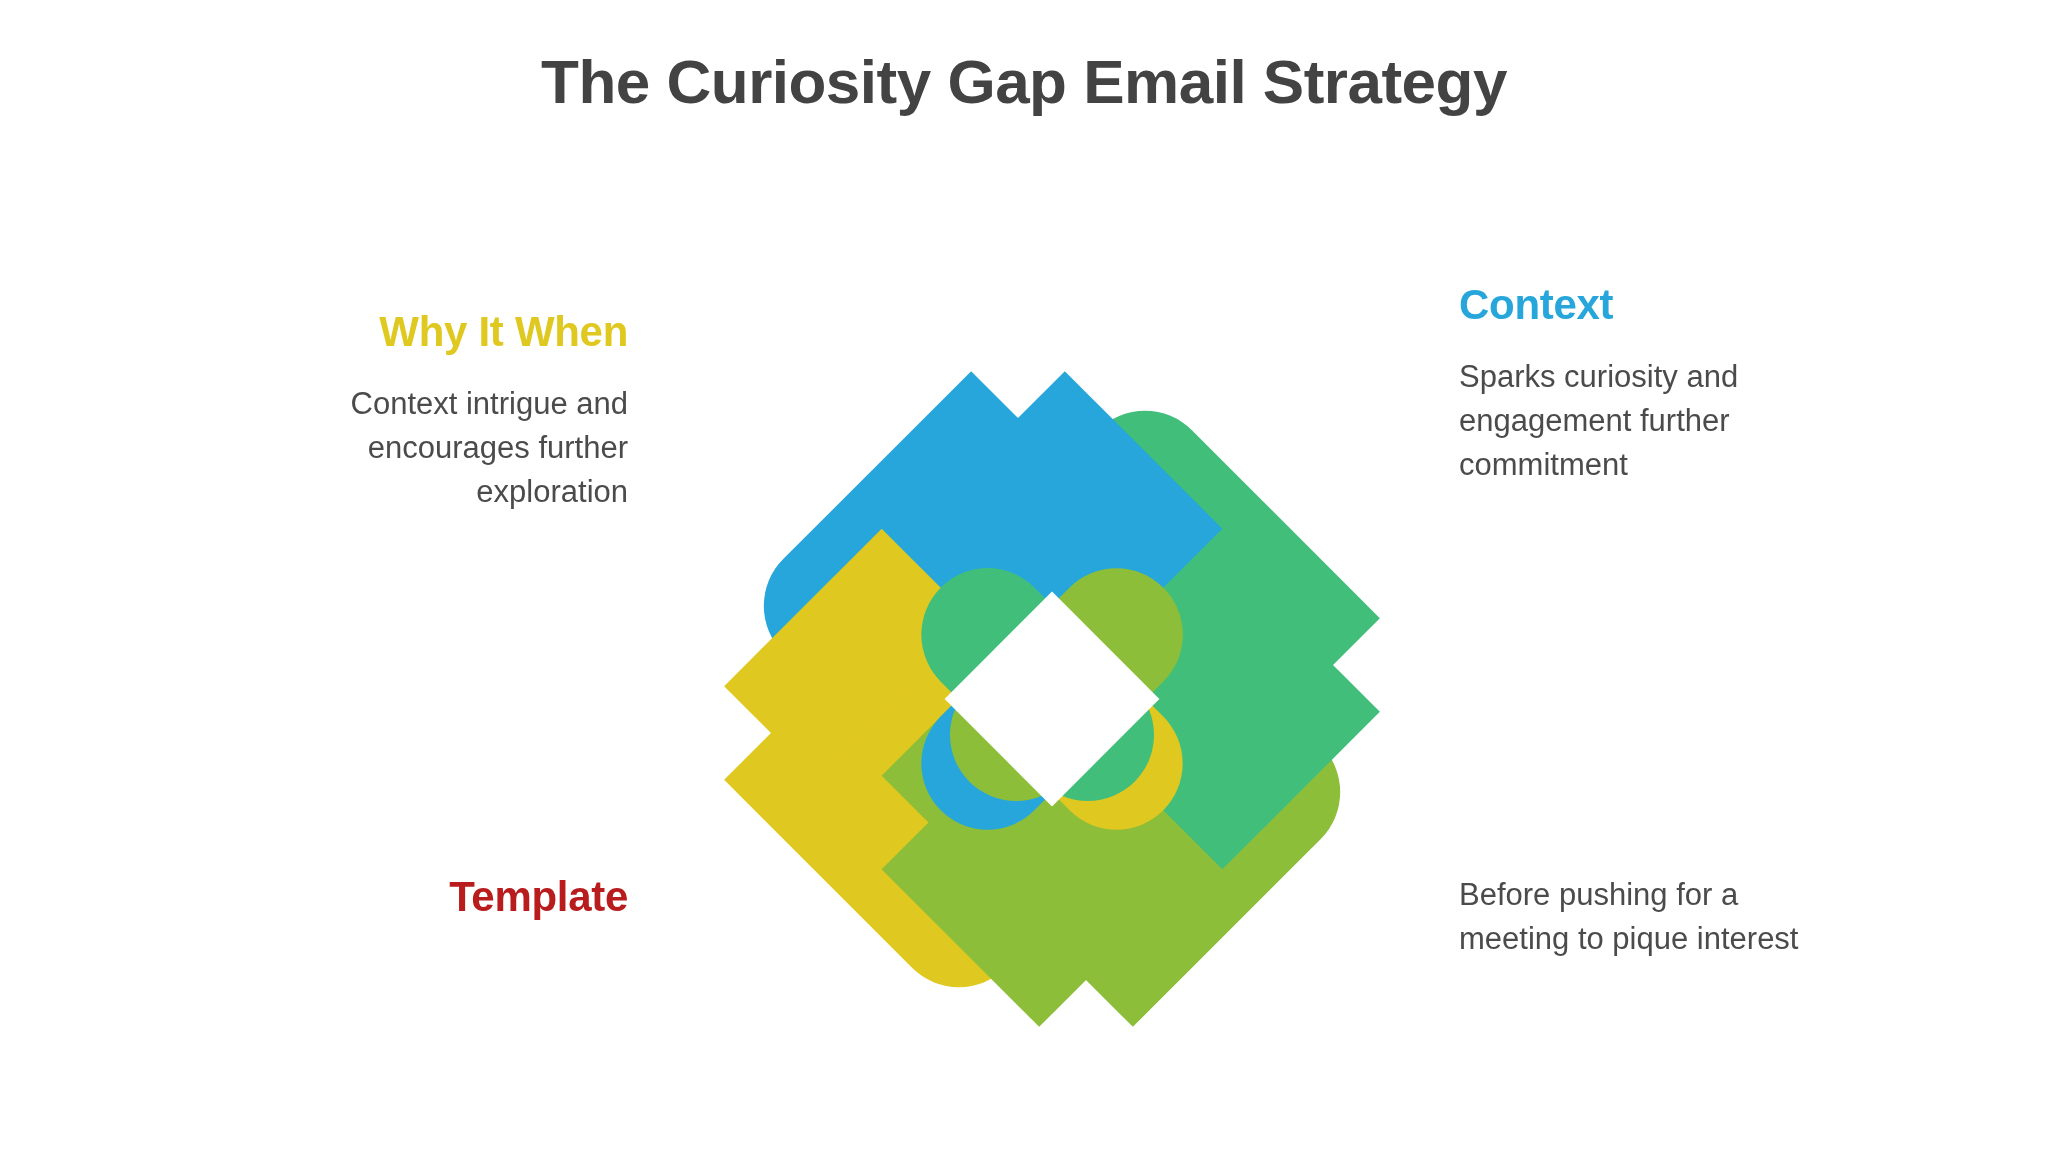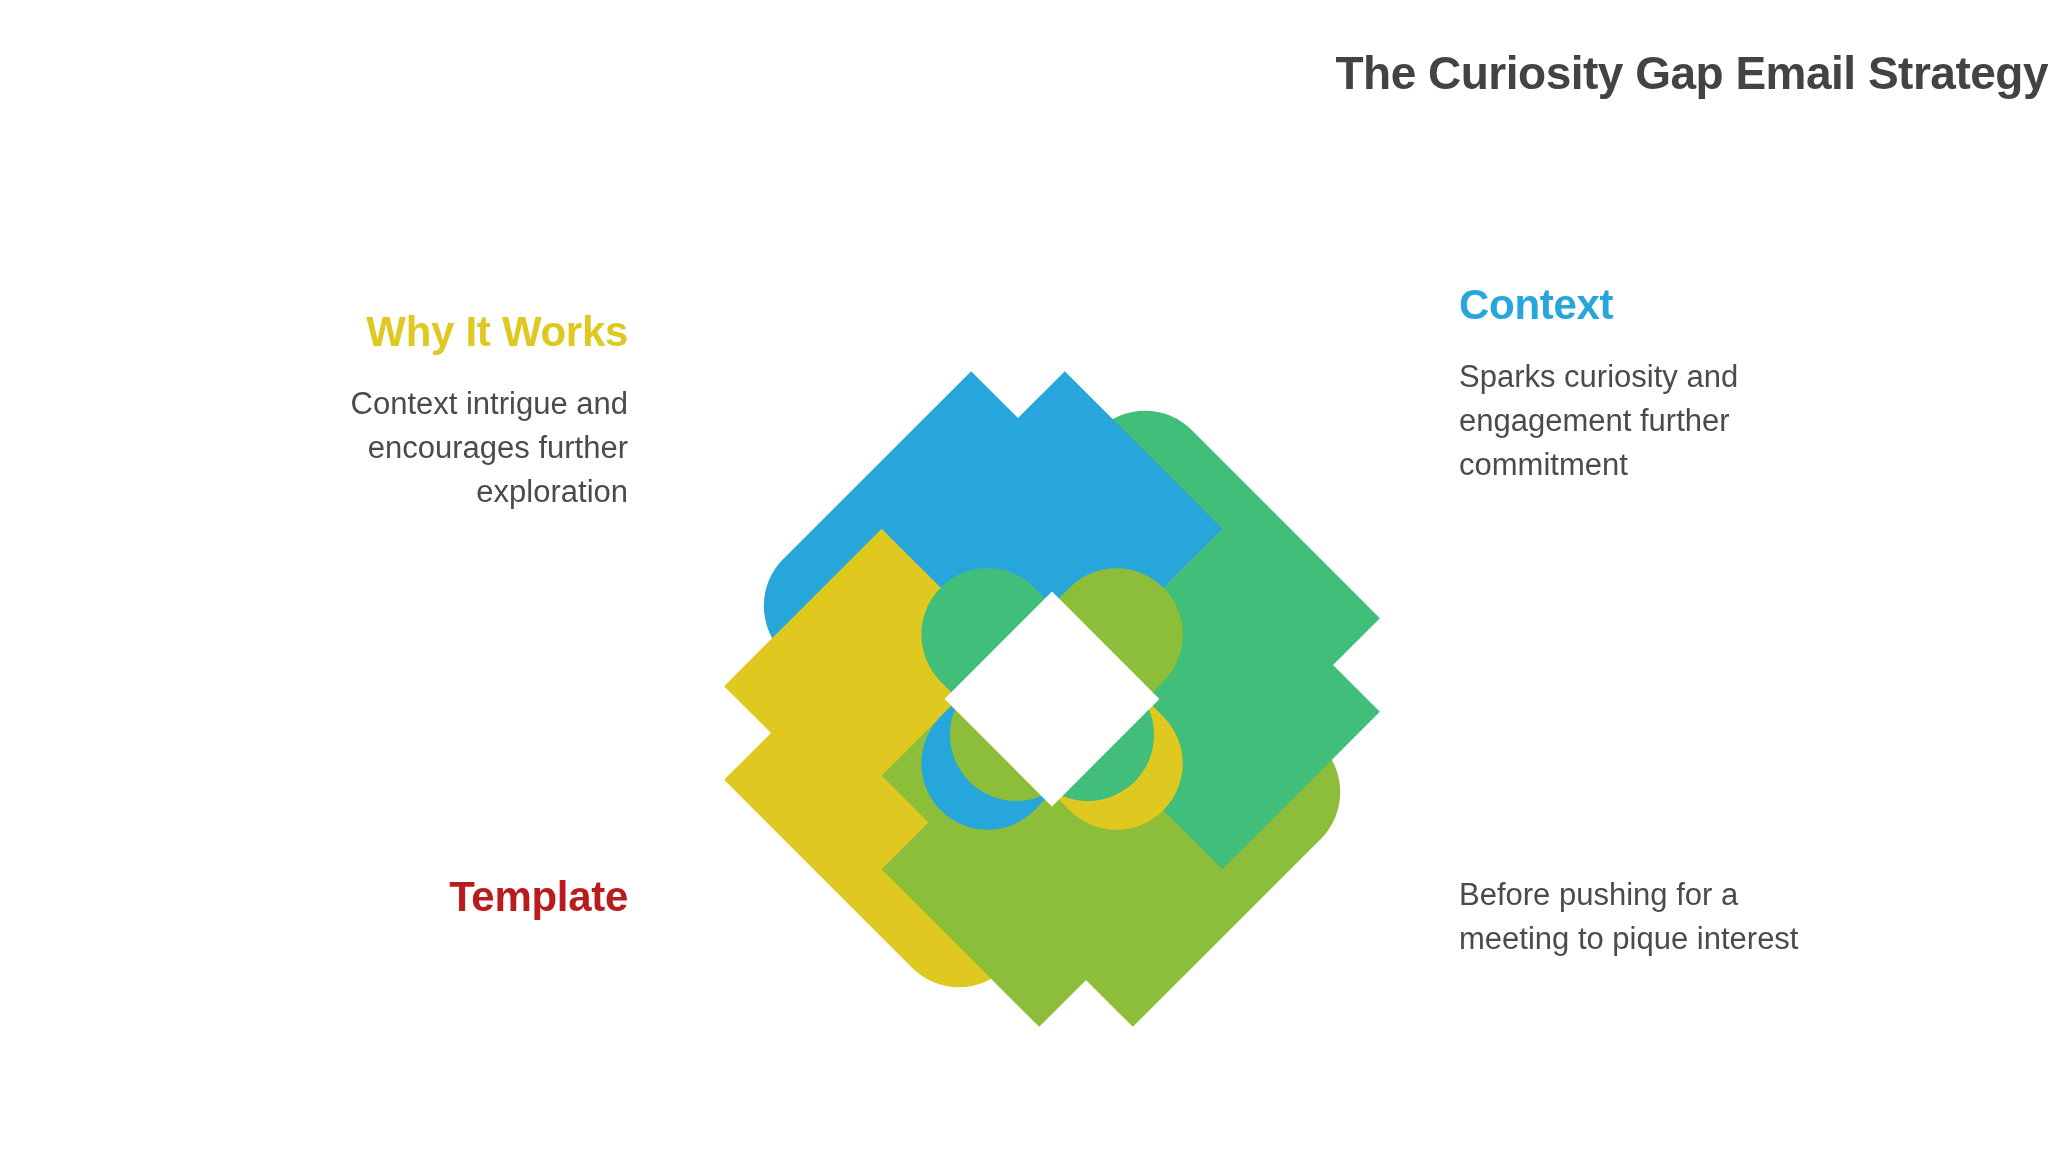--- a/index.html
+++ b/index.html
@@ -15,22 +15,22 @@
     font-family: "Liberation Sans", sans-serif;
     -webkit-font-smoothing: antialiased;
   }
 
   
   #page-title {
     position: absolute;
     top: 48px;
     left: 0;
     width: 2048px;
-    text-align: right;
-    font-size: 46px;
+    text-align: center;
+    font-size: 62px;
     font-weight: bold;
     color: #434343;
     letter-spacing: -0.5px;
     line-height: 1.1;
   }
 
   
   #knot-figure {
     position: absolute;
     left: 694px;
@@ -141,21 +141,21 @@
       <path d="M 236 236 L 180 180" fill="none" stroke="#8cbe3a" stroke-width="74" stroke-linecap="round" transform="rotate(270 200 200)"></path>
     </g>
 
     <g>
       <path d="M 200 140 L 260 200 L 200 260 L 140 200 Z" fill="#ffffff"></path>
     </g>
   </svg>
 </div>
 
 <div class="callout align-right" id="callout-why-it-works">
-  <div class="callout-heading" style="color:#dfc81f;">Why It Works</div>
+  <div class="callout-heading" style="color:#dfc81f;">Why It When</div>
   <div class="callout-body">Context intrigue and encourages further exploration</div>
 </div>
 
 <div class="callout align-left" id="callout-context">
   <div class="callout-heading" style="color:#26a6db;">Context</div>
   <div class="callout-body">Sparks curiosity and engagement further commitment</div>
 </div>
 
 <div class="callout align-right" id="callout-template">
   <div class="callout-heading" style="color:#b91c1c;">Template</div>

